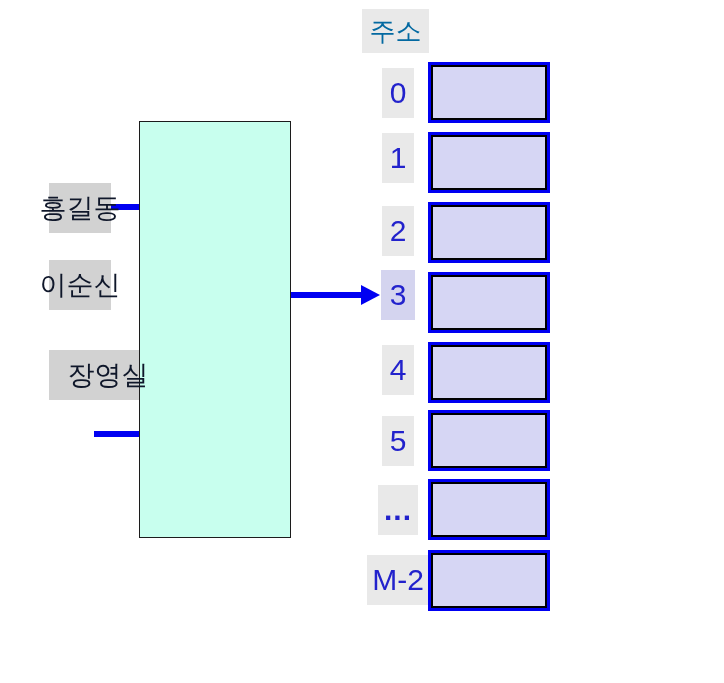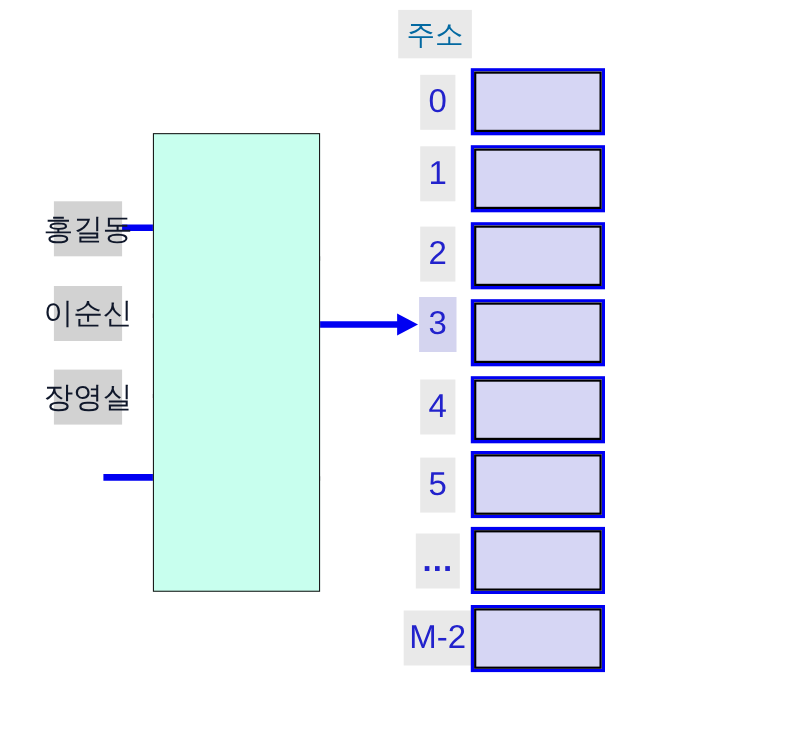--- a/index.html
+++ b/index.html
@@ -49,21 +49,21 @@
     color: #0f172a;
     font-size: 27px;
     display: flex;
     align-items: center;
     justify-content: center;
     white-space: nowrap;
     margin-left: 40px;
   }
   .key-box.k1 { top: 183px; }
   .key-box.k2 { top: 260px; }
-  .key-box.k3 { top: 336px; }
+  .key-box.k3 { top: 350px; padding-left: 28px; }
   .key-box.k4 { top: 409px; }
   .hash-box {
     position: absolute;
     left: 139px;
     top: 121px;
     width: 152px;
     height: 417px;
     background: #c8ffee;
     border: 1px solid #1c1c1c;
     box-sizing: border-box;

